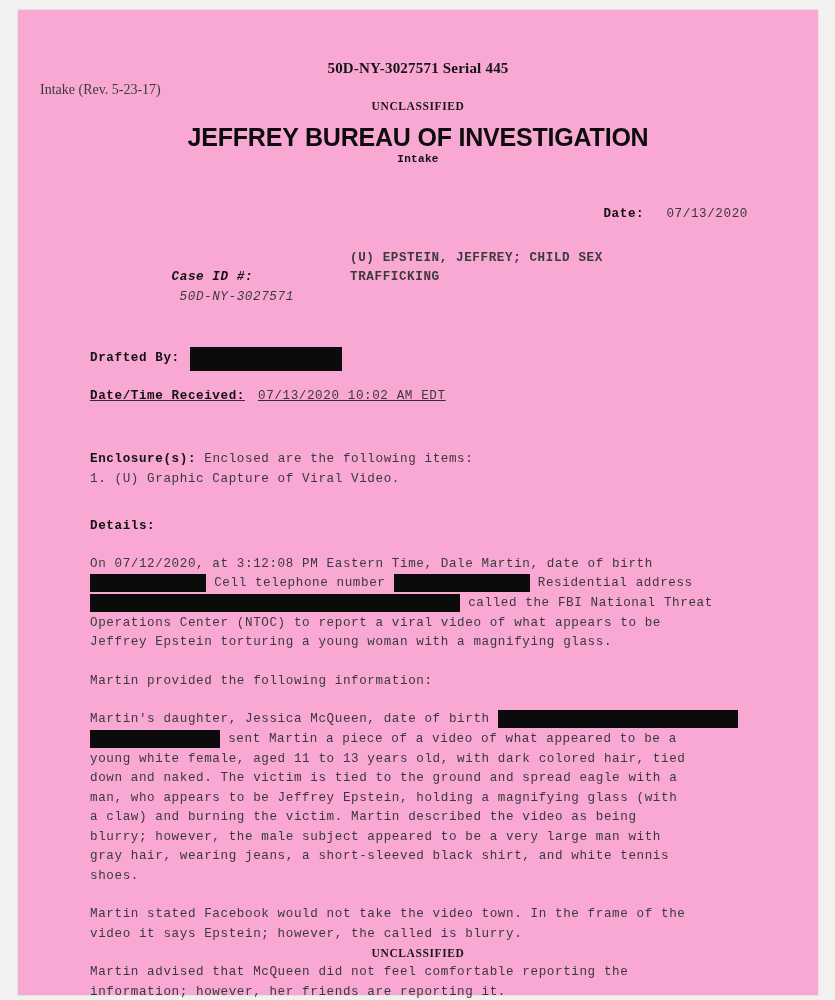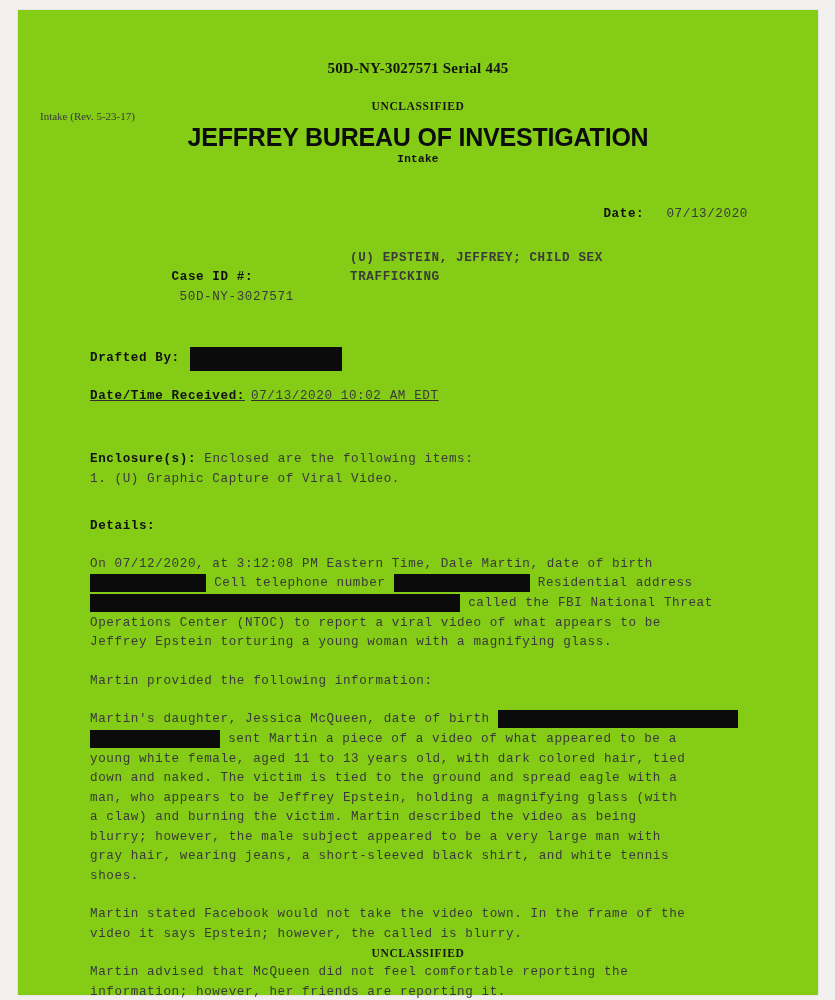--- a/index.html
+++ b/index.html
@@ -19,41 +19,41 @@
     height: 1000px;
     background: #f2f1ef;
     box-sizing: border-box;
   }
   .sheet {
     position: absolute;
     left: 18px;
     top: 10px;
     width: 800px;
     height: 985px;
-    background: #84cc16;
+    background: #f9a8d4;
     box-shadow: 0 0 2px rgba(0,0,0,0.15);
   }
   .serial {
     position: absolute;
     top: 50px;
     left: 0;
     width: 100%;
     text-align: center;
     font-family: "Liberation Serif", serif;
     font-weight: bold;
     font-size: 15px;
     letter-spacing: 0.2px;
     color: #141414;
   }
   .intake-rev {
     position: absolute;
-    top: 100px;
+    top: 72px;
     left: 22px;
     font-family: "Liberation Serif", serif;
-    font-size: 11px;
+    font-size: 14px;
     color: #3a3a3a;
   }
   .unclass-top {
     position: absolute;
     top: 90px;
     left: 0;
     width: 100%;
     text-align: center;
     font-family: "Liberation Serif", serif;
     font-size: 11.5px;
@@ -116,20 +116,21 @@
   .field .lbl {
     white-space: pre;
   }
   .caseid-row {
     display: flex;
     margin-top: 12px;
   }
   .caseid-left {
     width: 260px;
     white-space: pre;
+    font-style: italic;
   }
   .caseid-right {
     flex: 1;
     font-weight: bold;
   }
   .redact {
     display: inline-block;
     background: #0b0b0b;
     vertical-align: middle;
     height: 17px;
@@ -206,21 +207,21 @@
         </div>
       </div>
 
       <div class="drafted-row">
         <span class="lbl">Drafted By:</span>
         <span class="redact"></span>
       </div>
 
       <div class="field">
         <span class="lbl">Date/Time Received:</span>
-        <span class="val" style="margin-left:6px;">07/13/2020 10:02 AM EDT</span>
+        <span class="val" style="margin-left:13px;">07/13/2020 10:02 AM EDT</span>
       </div>
 
       <div class="enclosure-block">
         <div>
           <span class="lbl">Enclosure(s):</span><span class="val"> Enclosed are the following items:</span>
         </div>
         <div class="val">1.  (U) Graphic Capture of Viral Video.</div>
       </div>
 
       <div class="details-head">

